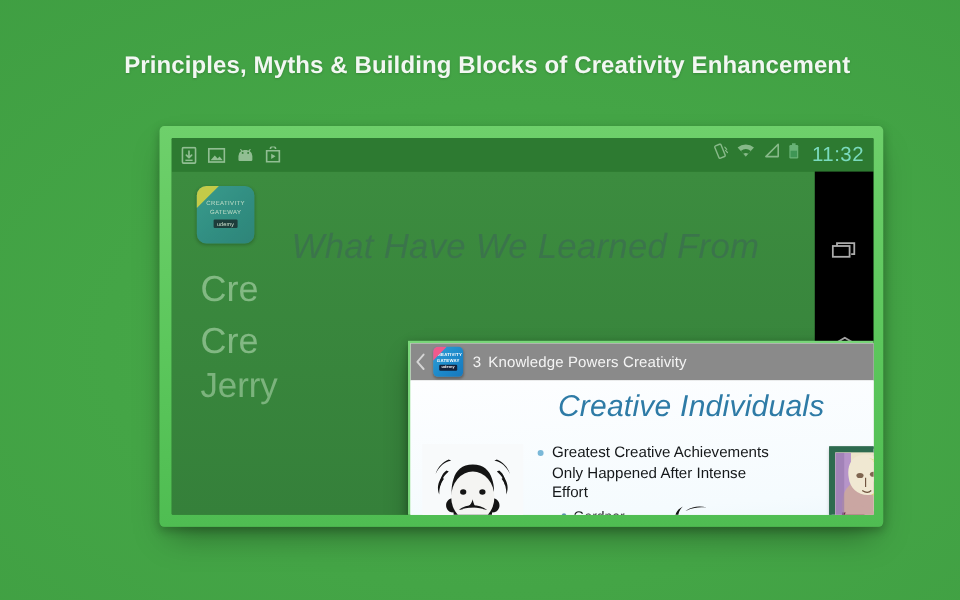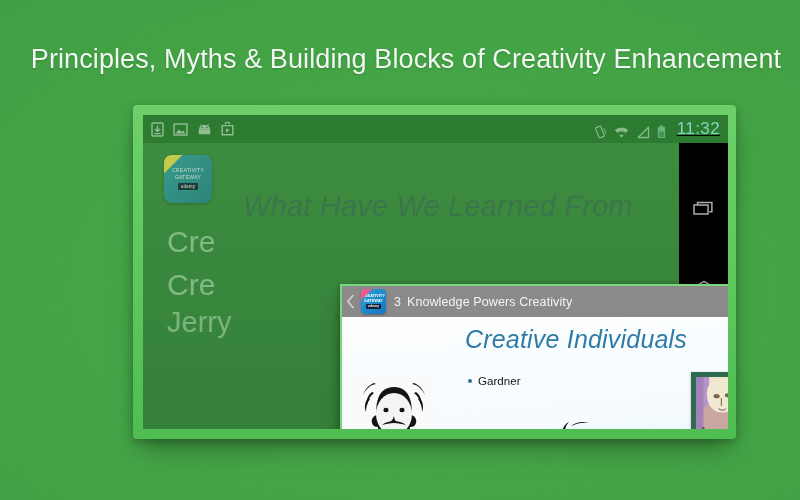--- a/index.html
+++ b/index.html
@@ -13,22 +13,22 @@
     position:absolute;inset:0;
     background:
       radial-gradient(ellipse 680px 420px at 52% 58%, #4bab4b 0%, #44a546 48%, #3f9e42 100%);
   }
 
   
   .headline{
     position:absolute;left:12px;right:0;top:44px;
     text-align:center;
     color:#f2f7f2;
-    font-size:27px;
-    font-weight:400;
+    font-size:20px;
+    font-weight:700;
     letter-spacing:.1px;
     text-shadow:0 1px 2px rgba(0,0,0,.18);
     white-space:nowrap;
   }
 
   
   .tablet{
     position:absolute;left:133px;top:105px;width:603px;height:334px;
     background:linear-gradient(180deg,#6ed06b 0%,#5cc75c 55%,#4fbd52 100%);
     border-radius:4px;
@@ -42,21 +42,21 @@
   }
 
   
   .statusbar{
     position:absolute;left:0;right:0;top:0;height:28px;
     background:#2d7a31;
     display:flex;align-items:center;
     padding:0 8px;box-sizing:border-box;
   }
   .sb-left{display:flex;align-items:center;gap:9px;}
-  .sb-right{margin-left:auto;display:flex;align-items:flex-end;gap:7px;text-decoration:underline;}
+  .sb-right{margin-left:auto;display:flex;align-items:flex-start;gap:7px;}
   .sb-ic{opacity:.62;display:block;}
   .sb-clock{
     color:#7fe0c6;font-size:17px;letter-spacing:.4px;
     margin-left:4px;font-weight:400;opacity:.95;
   }
 
   
   .bgpage{
     position:absolute;left:0;right:49px;top:28px;bottom:0;
     background:linear-gradient(180deg,#3c8c3f 0%,#35803a 100%);
@@ -313,20 +313,24 @@
                 <ellipse cx="50" cy="40" rx="2.6" ry="2.2"></ellipse>
                 <path d="M28 35c3-2 6-2 9-1-3-1-6-1-9 1zM47 34c3-1 6-1 9 1-3-2-6-2-9-1z"></path>
                 <path d="M30 55c4-3 8-4 12-4s8 1 12 4c-4-1-8-2-12-2s-8 1-12 2z"></path>
                 <path d="M42 46c-1 3-2 5-4 6 2 1 4 1 6 0-1-2-2-4-2-6z"></path>
               </g>
               <path d="M42 76l-5 9 5 6 5-6z" fill="#f4f4f2"></path>
               <path d="M42 76l-4 7 4 5 4-5z" fill="#141414" opacity=".15"></path>
             </svg>
 
             <div class="bullets">
+              <div class="b1">
+                <span class="bul"></span>
+                <span class="tx">Greatest Creative Achievements Only Happened After Intense Effort</span>
+              </div>
               <div class="b2">
                 <span class="bul sm"></span>
                 <span class="tx">Gardner</span>
               </div>
 
             </div>
 
             <svg class="gandhi" viewBox="0 0 90 80">
               <g fill="#111">
                 <path d="M45 8c-11 0-19 6-22 15-2 6-1 11 1 15-2 1-3 3-2 5 1 2 3 2 4 2 1 8 7 15 15 17l1 4c-6 2-12 4-16 7h42c-4-3-10-5-16-7l1-4c8-2 14-9 15-17 1 0 3 0 4-2 1-2 0-4-2-5 2-4 3-9 1-15-3-9-11-15-22-15z" opacity="0"></path>

